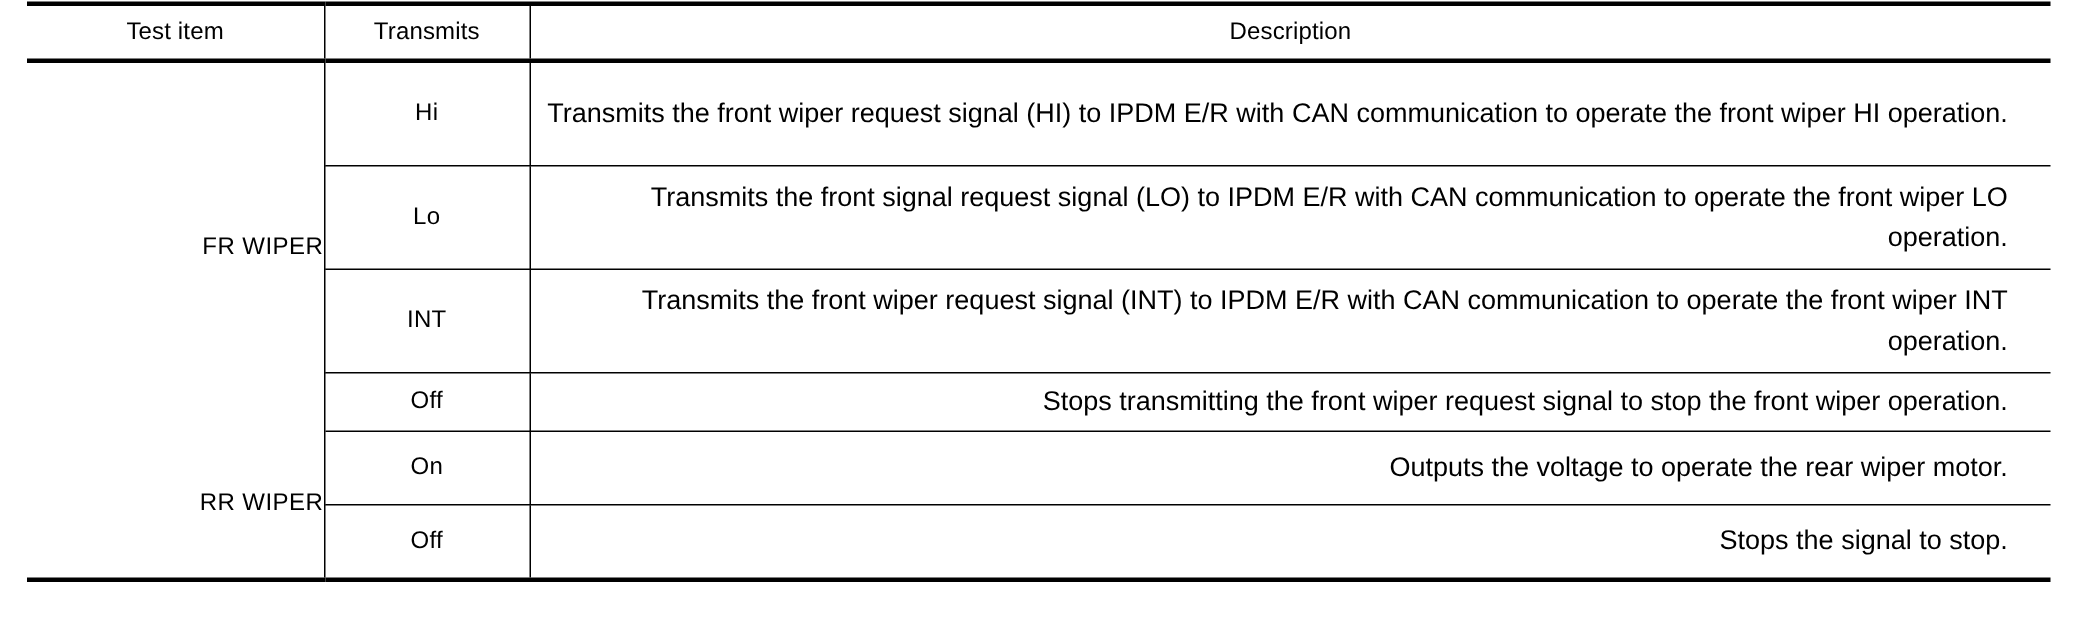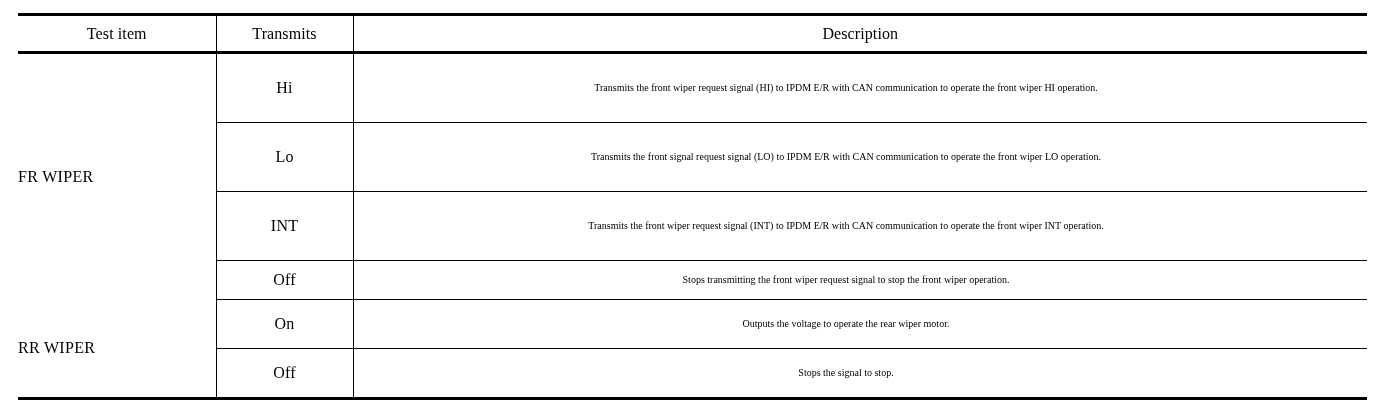--- a/index.html
+++ b/index.html
@@ -20,27 +20,26 @@
     position: relative;
     width: 1392px;
     height: 416px;
     box-sizing: border-box;
   }
 
   
   .spec-table {
     position: absolute;
     left: 18px;
-    top: 13px;
+    top: 1px;
     width: 1349px;
     border-collapse: collapse;
     table-layout: fixed;
     font-size: 15.5px;
     line-height: 1.0;
-    font-family: Liberation Serif, serif;
   }
 
   .spec-table col.c-item      { width: 198px; }
   .spec-table col.c-operation { width: 137px; }
   .spec-table col.c-desc      { width: 1014px; }
 
   .spec-table td,
   .spec-table th {
     border: 0;
     padding: 0;
@@ -61,38 +60,38 @@
   
   .hdr-cell {
     text-align: center;
     height: 35px;
     font-size: 16px;
     letter-spacing: 0.1px;
   }
 
   
   .item-cell {
-    text-align: left;
+    text-align: right;
     font-size: 16px;
     letter-spacing: 0.3px;
   }
 
   
   .op-cell {
     text-align: center;
     font-size: 16px;
     font-weight: bold;
     letter-spacing: 0.2px;
   }
 
   
   .desc-cell {
-    text-align: center;
+    text-align: right;
     padding: 7px 6px 7px 11px;
-    font-size: 10px;
+    font-size: 18px;
     line-height: 1.52;
   }
   .desc-cell.tall   { height: 68px; }
   .desc-cell.short  { height: 38px; }
   .desc-cell.single { height: 36px; padding-top: 6px; padding-bottom: 6px; }
 
   .desc-text {
     display: block;
     white-space: normal;
     max-width: 985px;

